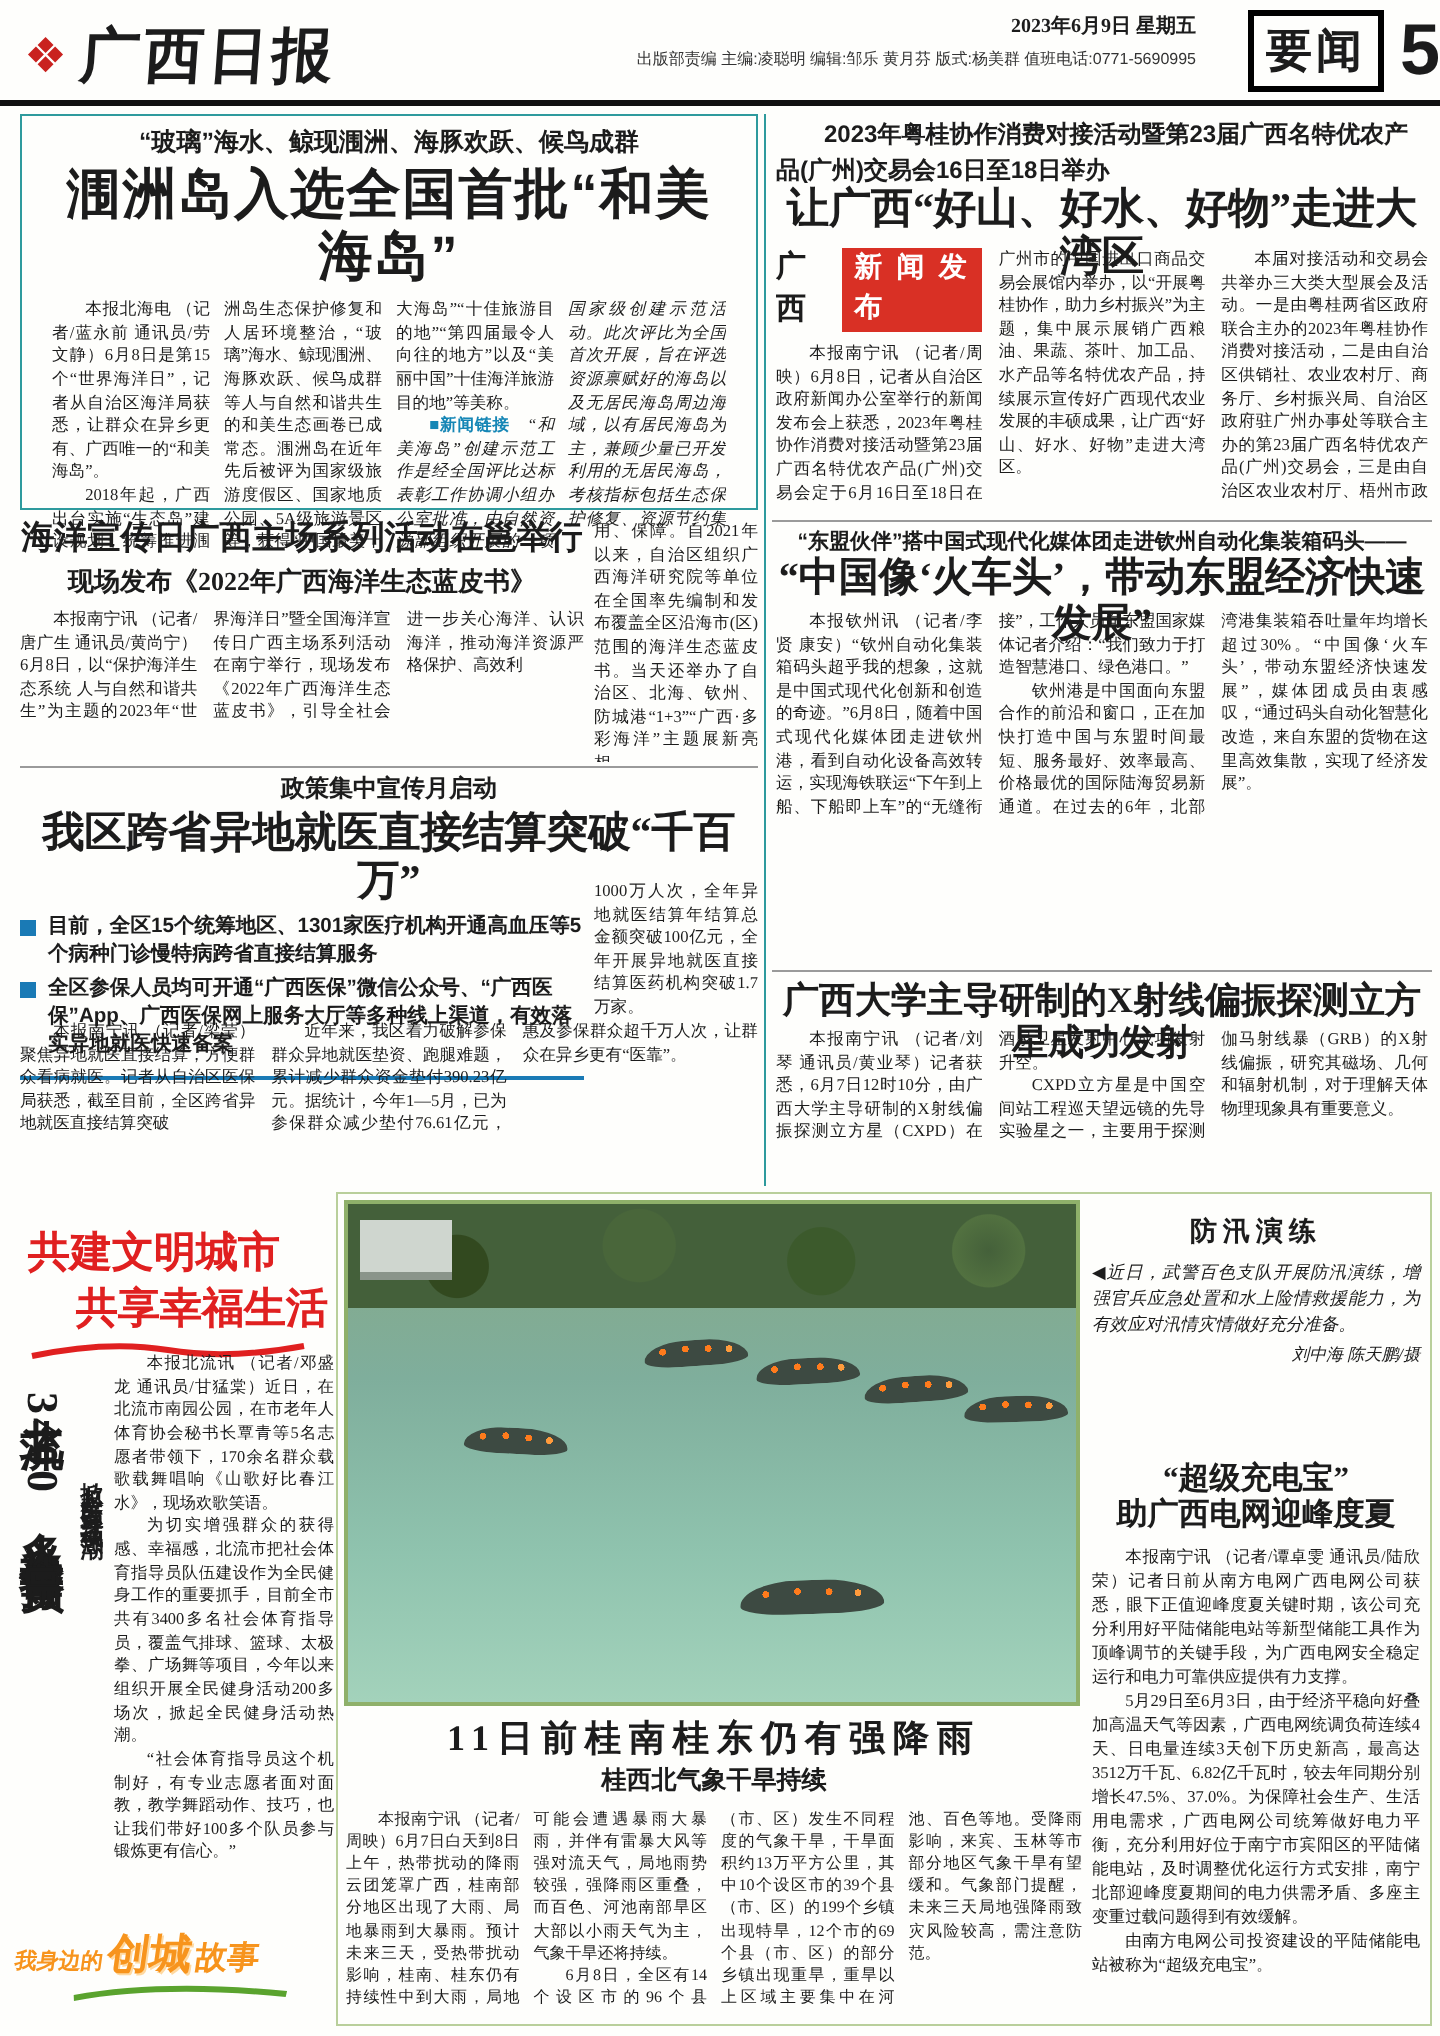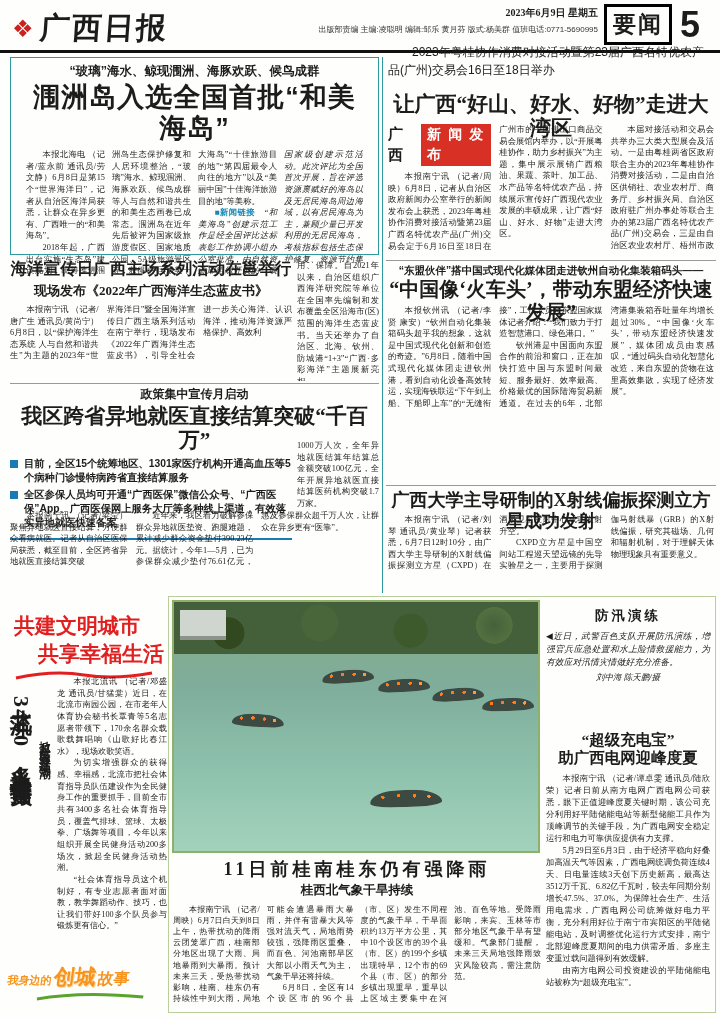--- a/index.html
+++ b/index.html
@@ -7,40 +7,40 @@
 .page{position:relative;width:720px;height:1018px;background:#fefefc;overflow:hidden;
   font-family:"Liberation Serif","DejaVu Serif",serif;color:#1c1c1c}
 .abs{position:absolute}
 
 .masthead{left:12px;top:8px;display:flex;align-items:center;gap:6px}
 .mark{color:#c9221f;font-size:24px;line-height:1}
 .mast-title{font-size:30px;font-weight:900;letter-spacing:2px;transform:skewX(-4deg)}
 .hdr-right{right:122px;top:6px;text-align:right}
 .hdr-date{font-size:10px;font-weight:700}
 .hdr-credits{font-size:8px;color:#333;margin-top:4px;font-family:"Liberation Sans",sans-serif}
-.section-box{right:20px;top:4px;display:flex;align-items:flex-start}
+.section-box{right:0;top:4px;display:flex;align-items:center}
 .sec-label{border:3px solid #000;font-size:23px;font-weight:900;padding:2px 6px;letter-spacing:2px}
 .page-num{font-size:36px;font-weight:900;margin-left:8px;font-family:"Liberation Sans",sans-serif}
 .top-rule{left:0;top:50px;width:720px;height:3px;background:#111}
 
 .kicker{font-size:12.5px;font-weight:700;text-align:center;font-family:"Liberation Sans",sans-serif}
 .headline{font-weight:900;text-align:center;line-height:1.15}
 .body-txt{font-size:8.3px;line-height:1.4;text-align:justify;overflow:hidden}
 .body-txt p{text-indent:2em}
 .c3{column-count:3;column-gap:8px}
 .c4{column-count:4;column-gap:7px}
 .vline{width:1px;background:#2e9a9d}
 .hline{height:1px;background:#9a9a9a}
 
 .wz-box{left:10px;top:57px;width:369px;height:198px;border:1.5px solid #2e9a9d;padding:5px 15px 4px}
 .wz-head{font-size:27px;letter-spacing:1px;font-family:"Liberation Sans",sans-serif;margin-top:2px}
 .newslink-label{color:#1586b5;font-weight:900;font-style:normal}
 .newslink{font-style:italic}
 
-.trade-kick{left:388px;top:43px;width:326px;font-size:12px;font-weight:400;line-height:1.5;text-indent:2em;font-family:"Liberation Sans",sans-serif}
+.trade-kick{left:388px;top:58px;width:326px;font-size:12px;font-weight:700;line-height:1.5;text-indent:2em;font-family:"Liberation Sans",sans-serif}
 .trade-head{left:388px;top:92px;width:326px;font-size:21px}
 .trade-body{left:388px;top:124px;width:326px;height:134px}
 .badge{display:flex;align-items:center;gap:4px;margin-bottom:5px}
 .badge-gx{font-size:15px;font-weight:900;letter-spacing:1px}
 .badge-fb{background:#d
 93025;background:#d93025;color:#fff;font-weight:900;font-size:14px;padding:1px 6px;letter-spacing:2px}
 .asean-kick{left:388px;top:264px;width:326px;font-size:10.5px}
 .asean-head{left:388px;top:278px;width:326px;font-size:20px}
 .asean-body{left:388px;top:305px;width:326px;height:176px}
 .cube-head{left:388px;top:490px;width:326px;font-size:18px}
@@ -87,21 +87,21 @@
 .building{position:absolute;left:6px;top:8px;width:46px;height:30px;background:#cfd6cf;border-bottom:4px solid #8a948a}
 .boat{position:absolute;height:13px;width:52px;background-color:#3d4a42;border-radius:50% 55% 45% 45%/90% 90% 35% 35%;
  background-image:radial-gradient(circle 2.4px at 18% 38%,#ff7b1c 70%,transparent 72%),
  radial-gradient(circle 2.4px at 40% 32%,#ff7b1c 70%,transparent 72%),
  radial-gradient(circle 2.4px at 62% 36%,#ff7b1c 70%,transparent 72%),
  radial-gradient(circle 2.4px at 82% 42%,#ff9b3c 70%,transparent 72%)}
 .boat.big{width:72px;height:17px}
 .caption{position:absolute;left:377px;top:10px;width:164px}
 .cap-title{font-size:13.5px;font-weight:900;text-align:center;letter-spacing:3px}
 .cap-text{font-size:8.8px;font-style:italic;text-align:justify;line-height:1.5;margin-top:5px}
-.cap-credit{font-size:8.5px;font-style:italic;text-align:center;margin-top:2px}
+.cap-credit{font-size:8.5px;font-style:italic;text-align:right;margin-top:2px}
 .power{position:absolute;left:377px;top:134px;width:164px;height:276px}
 .pw-head{font-size:15.5px}
 .pw-body{font-size:8.3px;line-height:1.45;text-align:justify;overflow:hidden;height:222px;margin-top:6px}
 .pw-body p{text-indent:2em}
 .weather{position:absolute;left:4px;top:262px;width:368px;height:150px}
 .wt-head{font-size:18px;letter-spacing:4px}
 .wt-sub{font-size:12.5px;font-weight:700;text-align:center;margin-top:2px}
 .wt-body{margin-top:5px;height:102px;font-size:8px}
 </style>
 </head>

